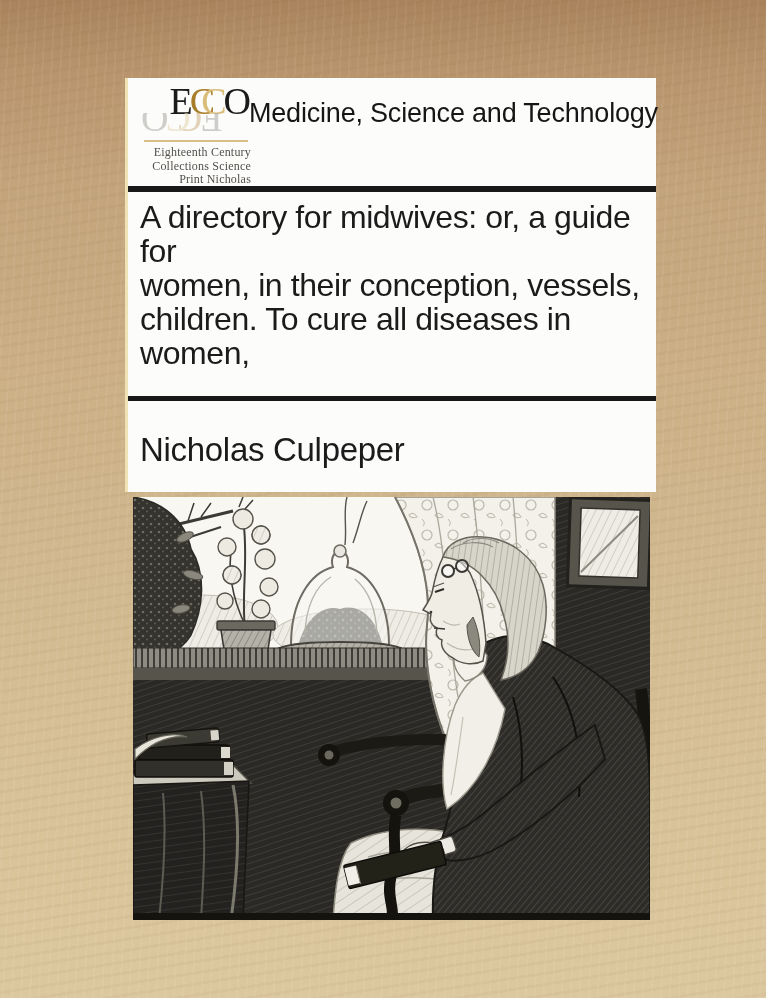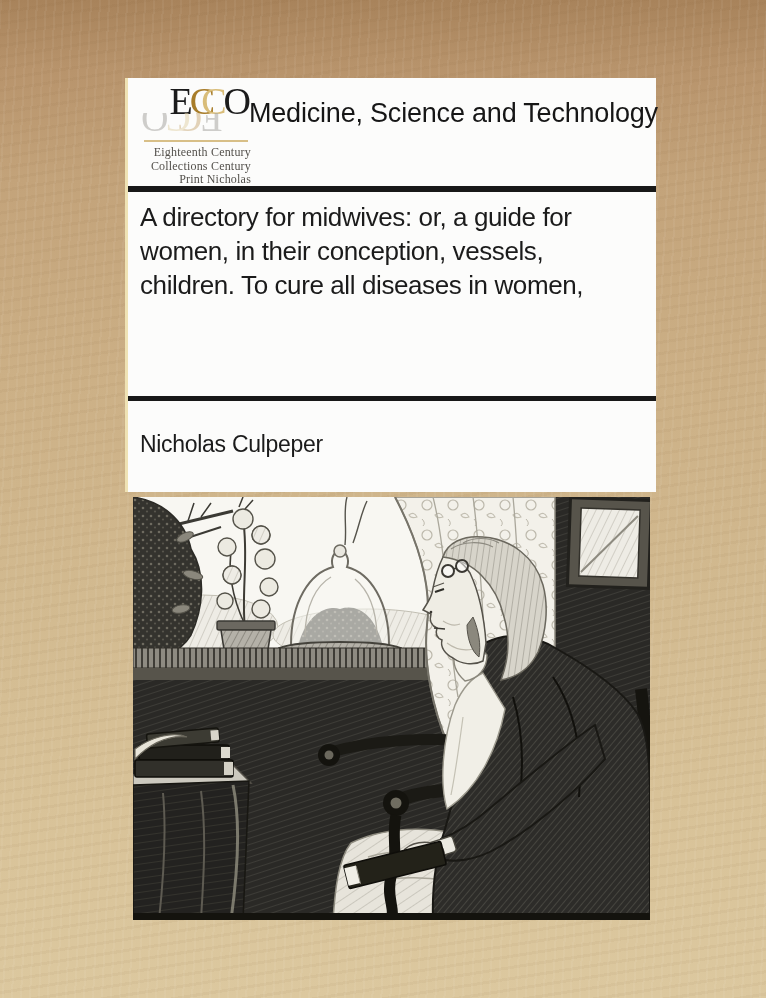--- a/index.html
+++ b/index.html
@@ -45,43 +45,43 @@
     color:#53504b; letter-spacing:.2px;
   }
   .collection-title{
     position:absolute; left:121px; top:20px; white-space:nowrap;
     font-size:27px; color:#161616; letter-spacing:-.2px;
   }
   .divider{ height:6px; background:#181818; }
   .divider-thin{ height:5px; background:#181818; }
   .title-block{
     height:204px; padding:8px 10px 0 12px; overflow:hidden;
-    font-size:26px; line-height:34px; color:#1b1b1b; letter-spacing:-.4px;
+    font-size:32px; line-height:34px; color:#1b1b1b; letter-spacing:-.4px;
   }
   .author-block{
     height:91px; padding:30px 10px 0 12px;
-    font-size:23px; color:#1b1b1b; letter-spacing:-.3px;
+    font-size:33px; color:#1b1b1b; letter-spacing:-.3px;
   }
 
   
   .illus{ position:absolute; left:133px; top:497px; width:517px; height:423px; }
   .illus svg{ display:block; width:517px; height:423px; }
 </style>
 </head>
 <body>
 
 <div class="panel">
 
   <div class="header">
     <div class="logo">
       <div class="logo-word"><span class="l-e">E</span><span class="l-c1">C</span><span class="l-c2">C</span><span class="l-o">O</span></div>
       <div class="logo-word logo-reflection"><span class="l-e">E</span><span class="l-c1">C</span><span class="l-c2">C</span><span class="l-o">O</span></div>
       <div class="logo-rule"></div>
       <div class="logo-sub">Eighteenth Century</div>
-      <div class="logo-sub">Collections Century</div>
+      <div class="logo-sub">Collections Science</div>
       <div class="logo-sub">Print Nicholas</div>
     </div>
     <div class="collection-title">Medicine, Science and Technology</div>
   </div>
 
   <div class="divider"></div>
 
   <div class="title-block">
     <div>A directory for midwives: or, a guide for</div>
     <div>women, in their conception, vessels,</div>

